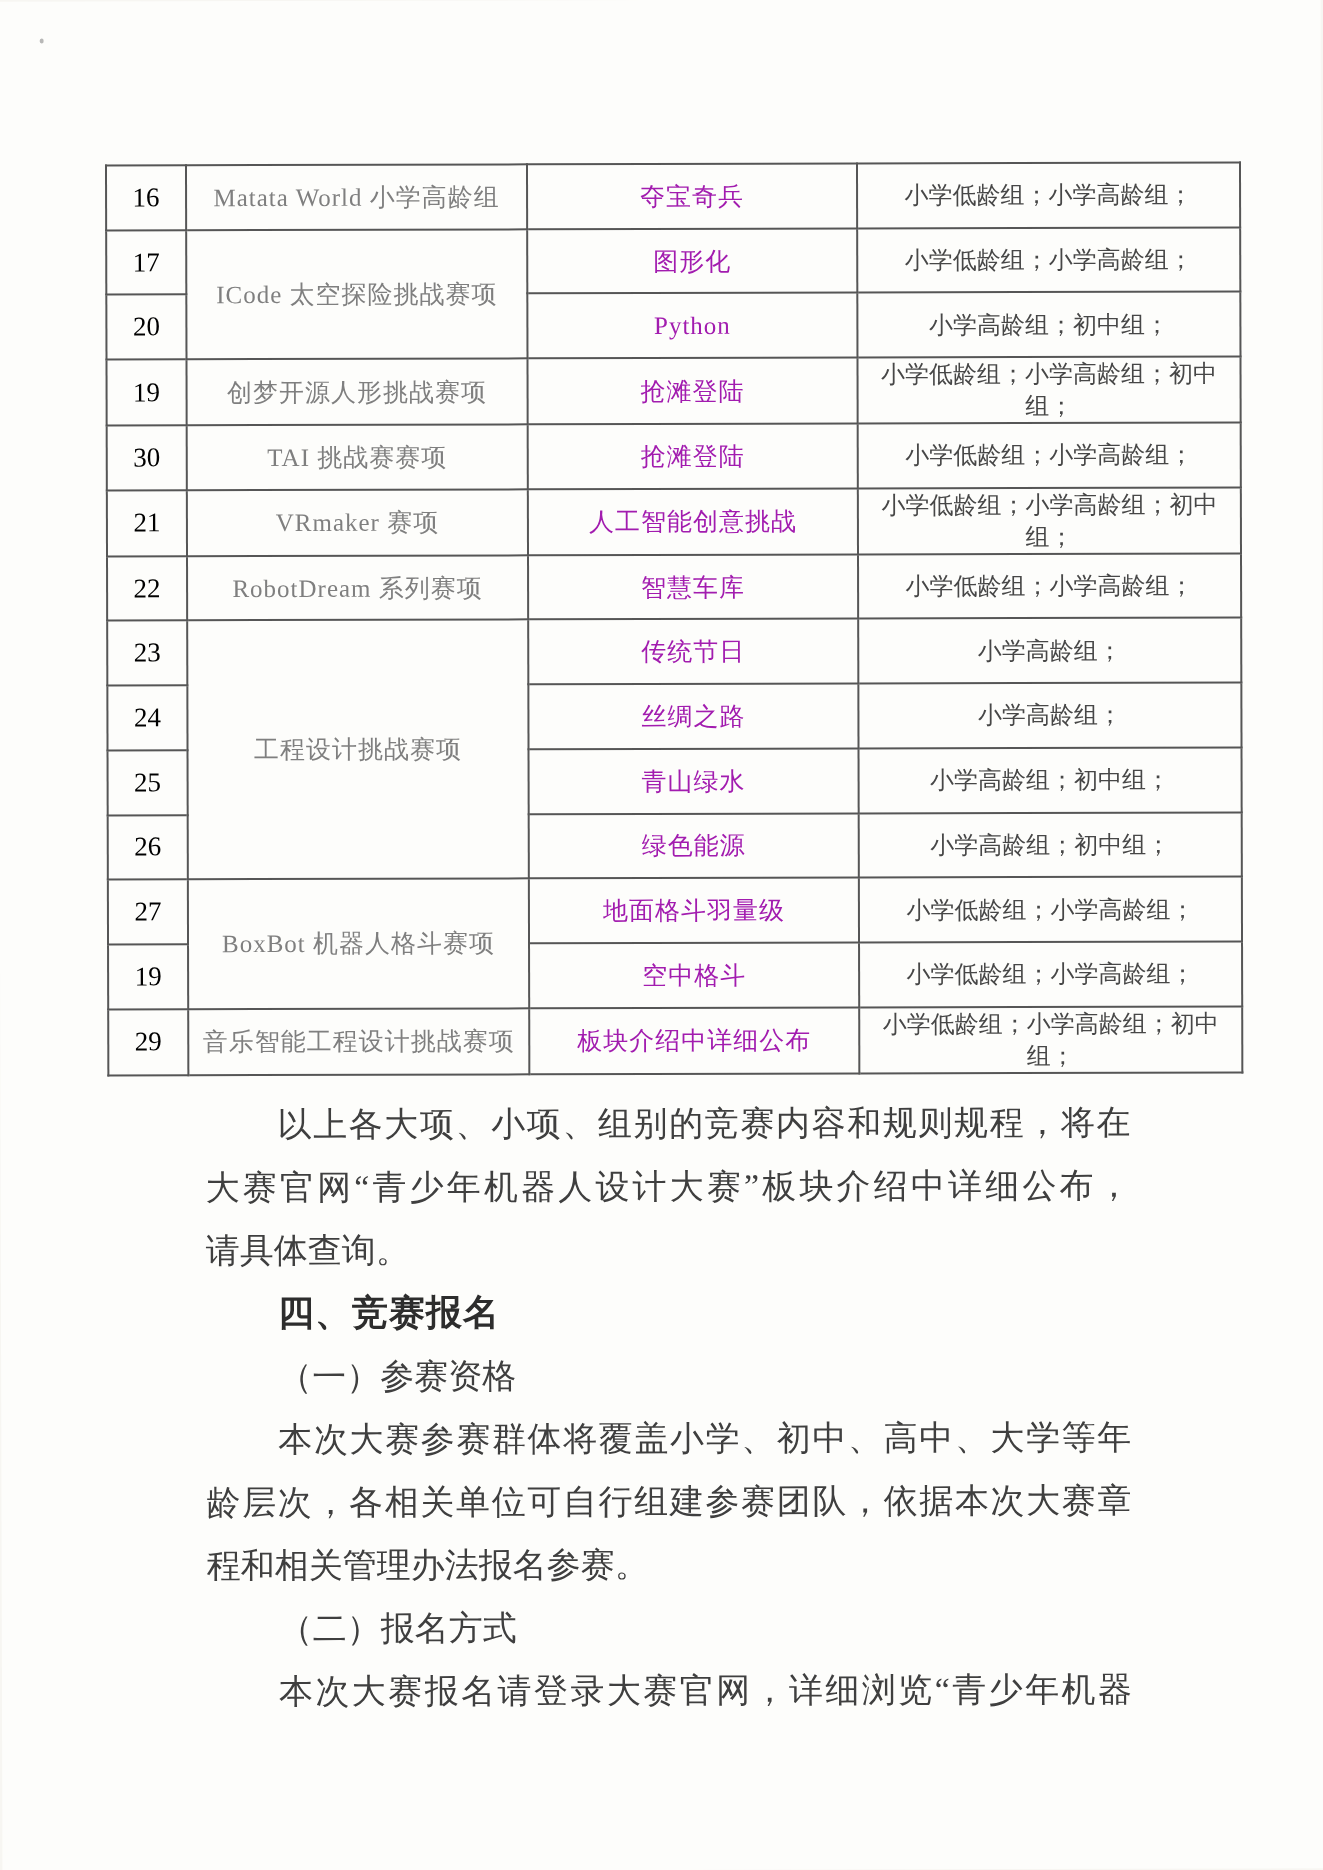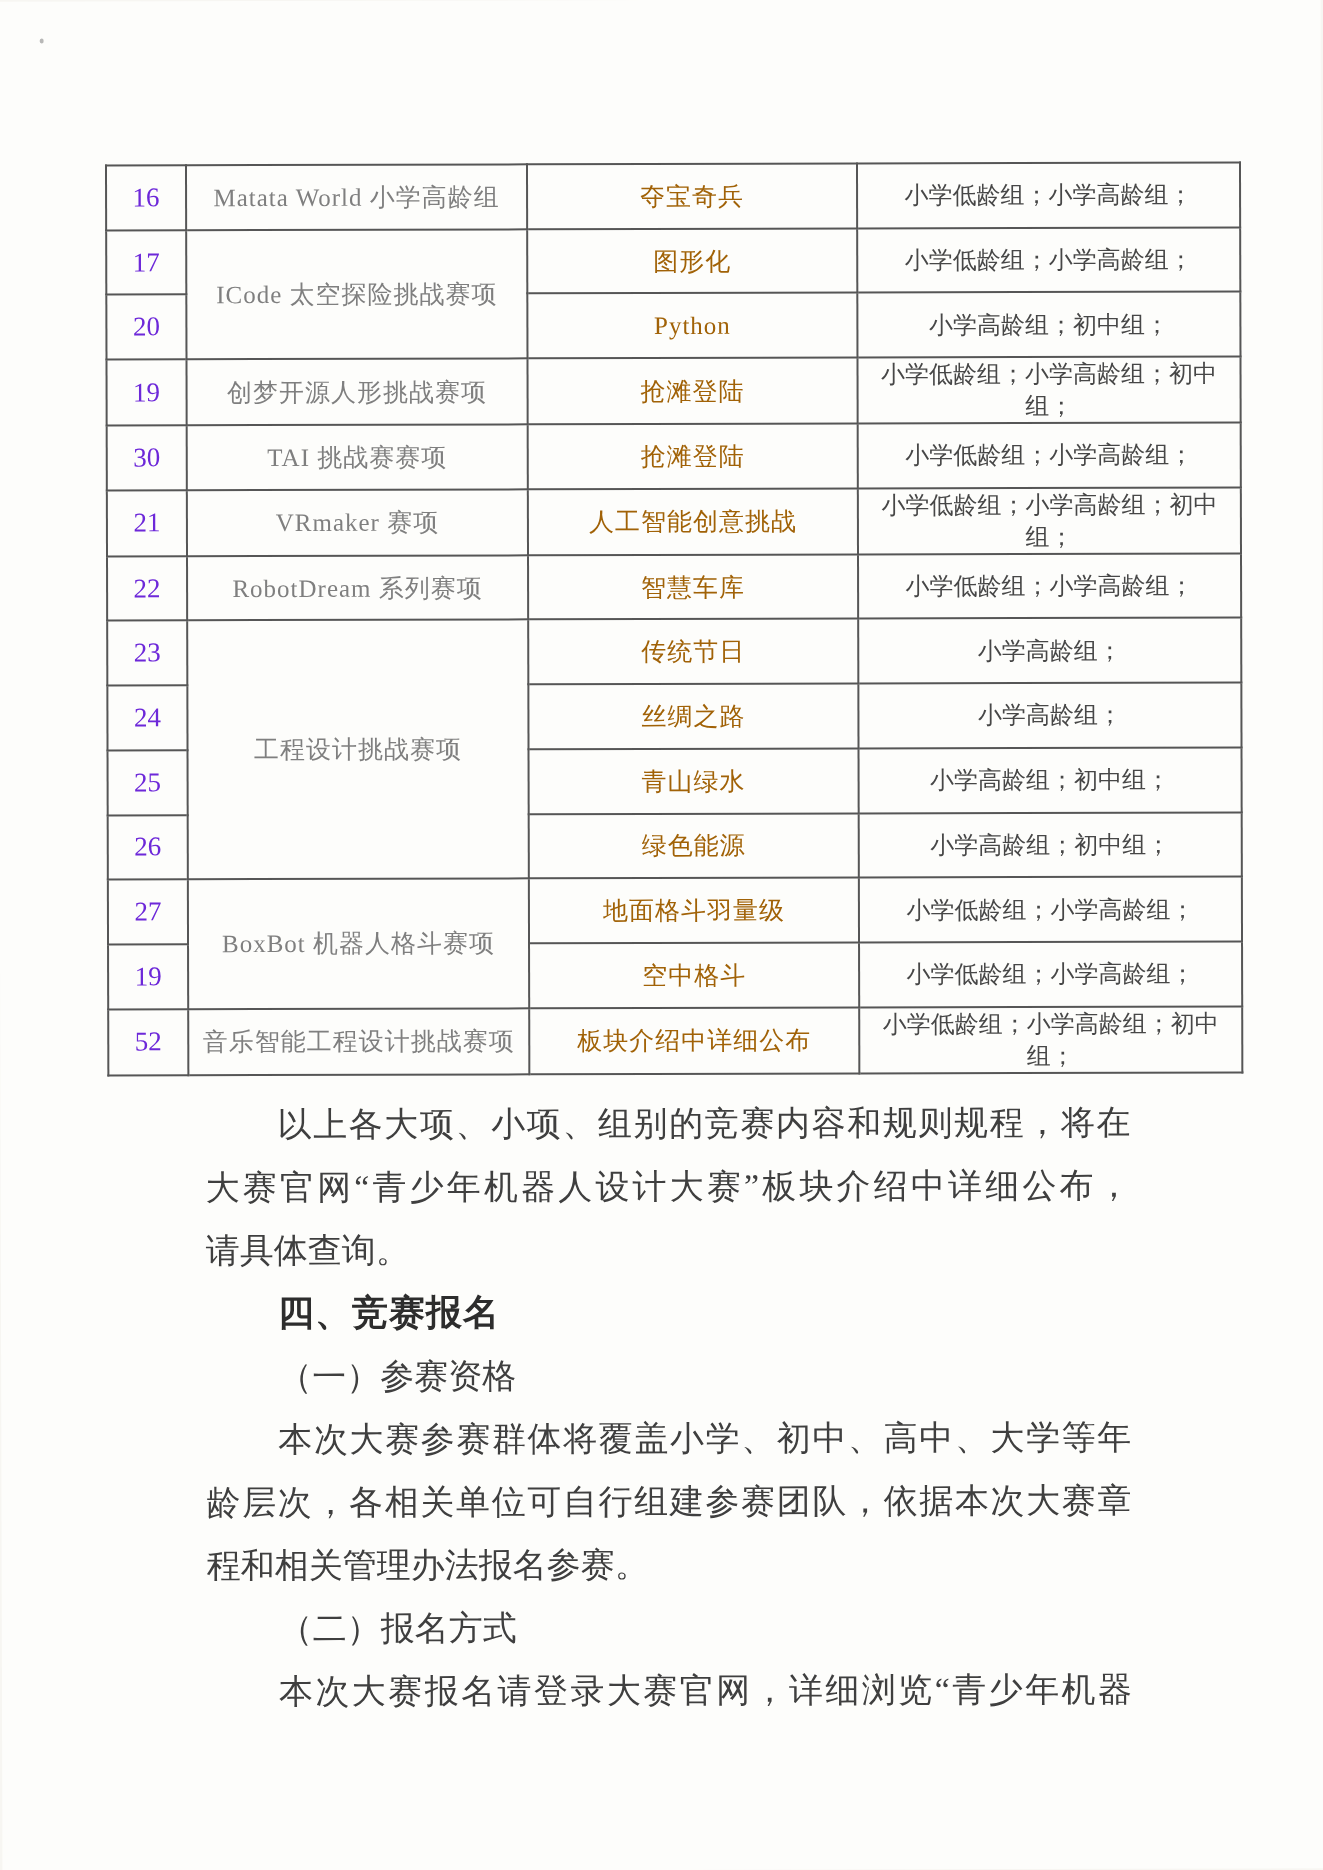--- a/index.html
+++ b/index.html
@@ -27,23 +27,23 @@
   table.comp td{
     border:2px solid #565656;
     text-align:center;vertical-align:middle;
     padding:0 4px;overflow:hidden;
   }
   table.comp tr{height:64.7px;}
   col.w-no{width:80px;}
   col.w-event{width:341px;}
   col.w-sub{width:330px;}
   col.w-groups{width:383px;}
-  td.c-no{font-size:27px;color:#6d28d9;}
+  td.c-no{font-size:27px;color:#000000;}
   td.c-event{font-size:25px;color:#7f7f7f;letter-spacing:1px;}
-  td.c-sub{font-size:25px;color:#a16207;letter-spacing:1px;}
+  td.c-sub{font-size:25px;color:#a21caf;letter-spacing:1px;}
   td.c-groups{font-size:24px;color:#474747;}
   .bodytext{
     position:absolute;left:205px;top:1092px;width:925px;
     color:#3f3f3f;
   }
   .line{
     height:63px;line-height:63px;font-size:34px;
     white-space:nowrap;overflow:visible;
   }
   .line.fill{
@@ -138,21 +138,21 @@
         <td class="c-event" rowspan="2">BoxBot 机器人格斗赛项</td>
         <td class="c-sub">地面格斗羽量级</td>
         <td class="c-groups">小学低龄组；小学高龄组；</td>
       </tr>
       <tr>
         <td class="c-no">19</td>
         <td class="c-sub">空中格斗</td>
         <td class="c-groups">小学低龄组；小学高龄组；</td>
       </tr>
       <tr>
-        <td class="c-no">52</td>
+        <td class="c-no">29</td>
         <td class="c-event">音乐智能工程设计挑战赛项</td>
         <td class="c-sub">板块介绍中详细公布</td>
         <td class="c-groups">小学低龄组；小学高龄组；初中组；</td>
       </tr>
     </tbody>
   </table>
 
   <div class="bodytext">
     <div class="line ind fill">以上各大项、小项、组别的竞赛内容和规则规程，将在</div>
     <div class="line fill">大赛官网“青少年机器人设计大赛”板块介绍中详细公布，</div>

